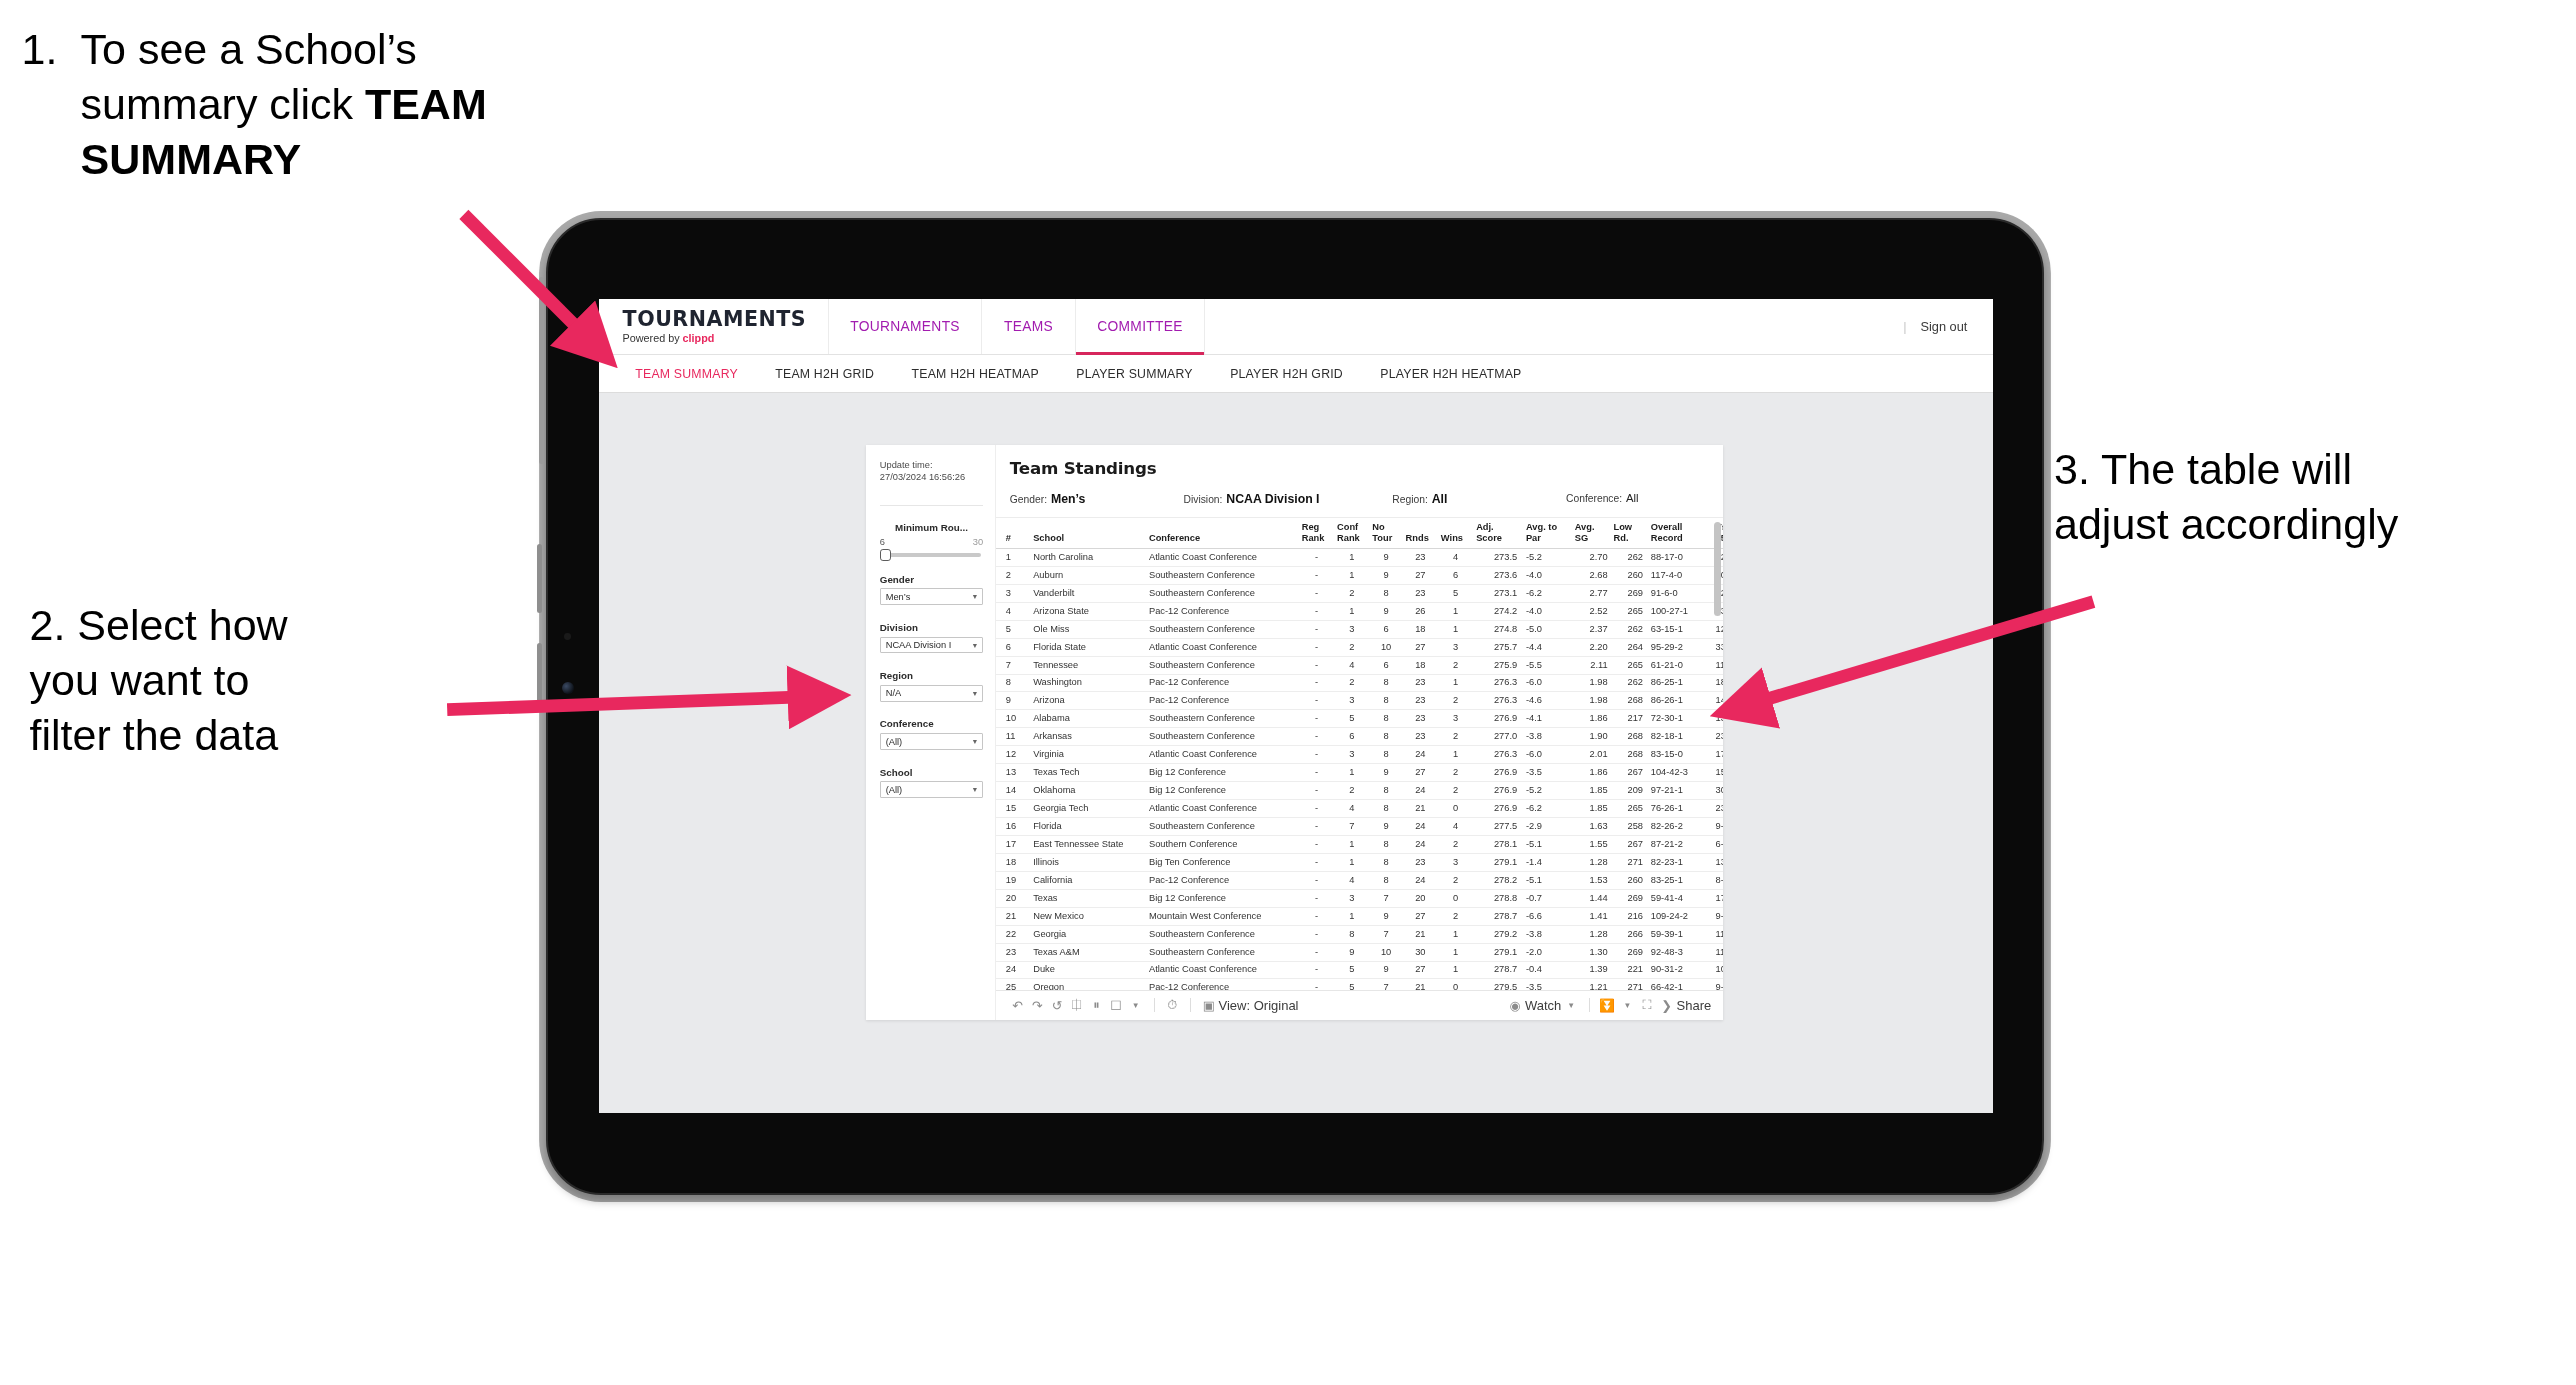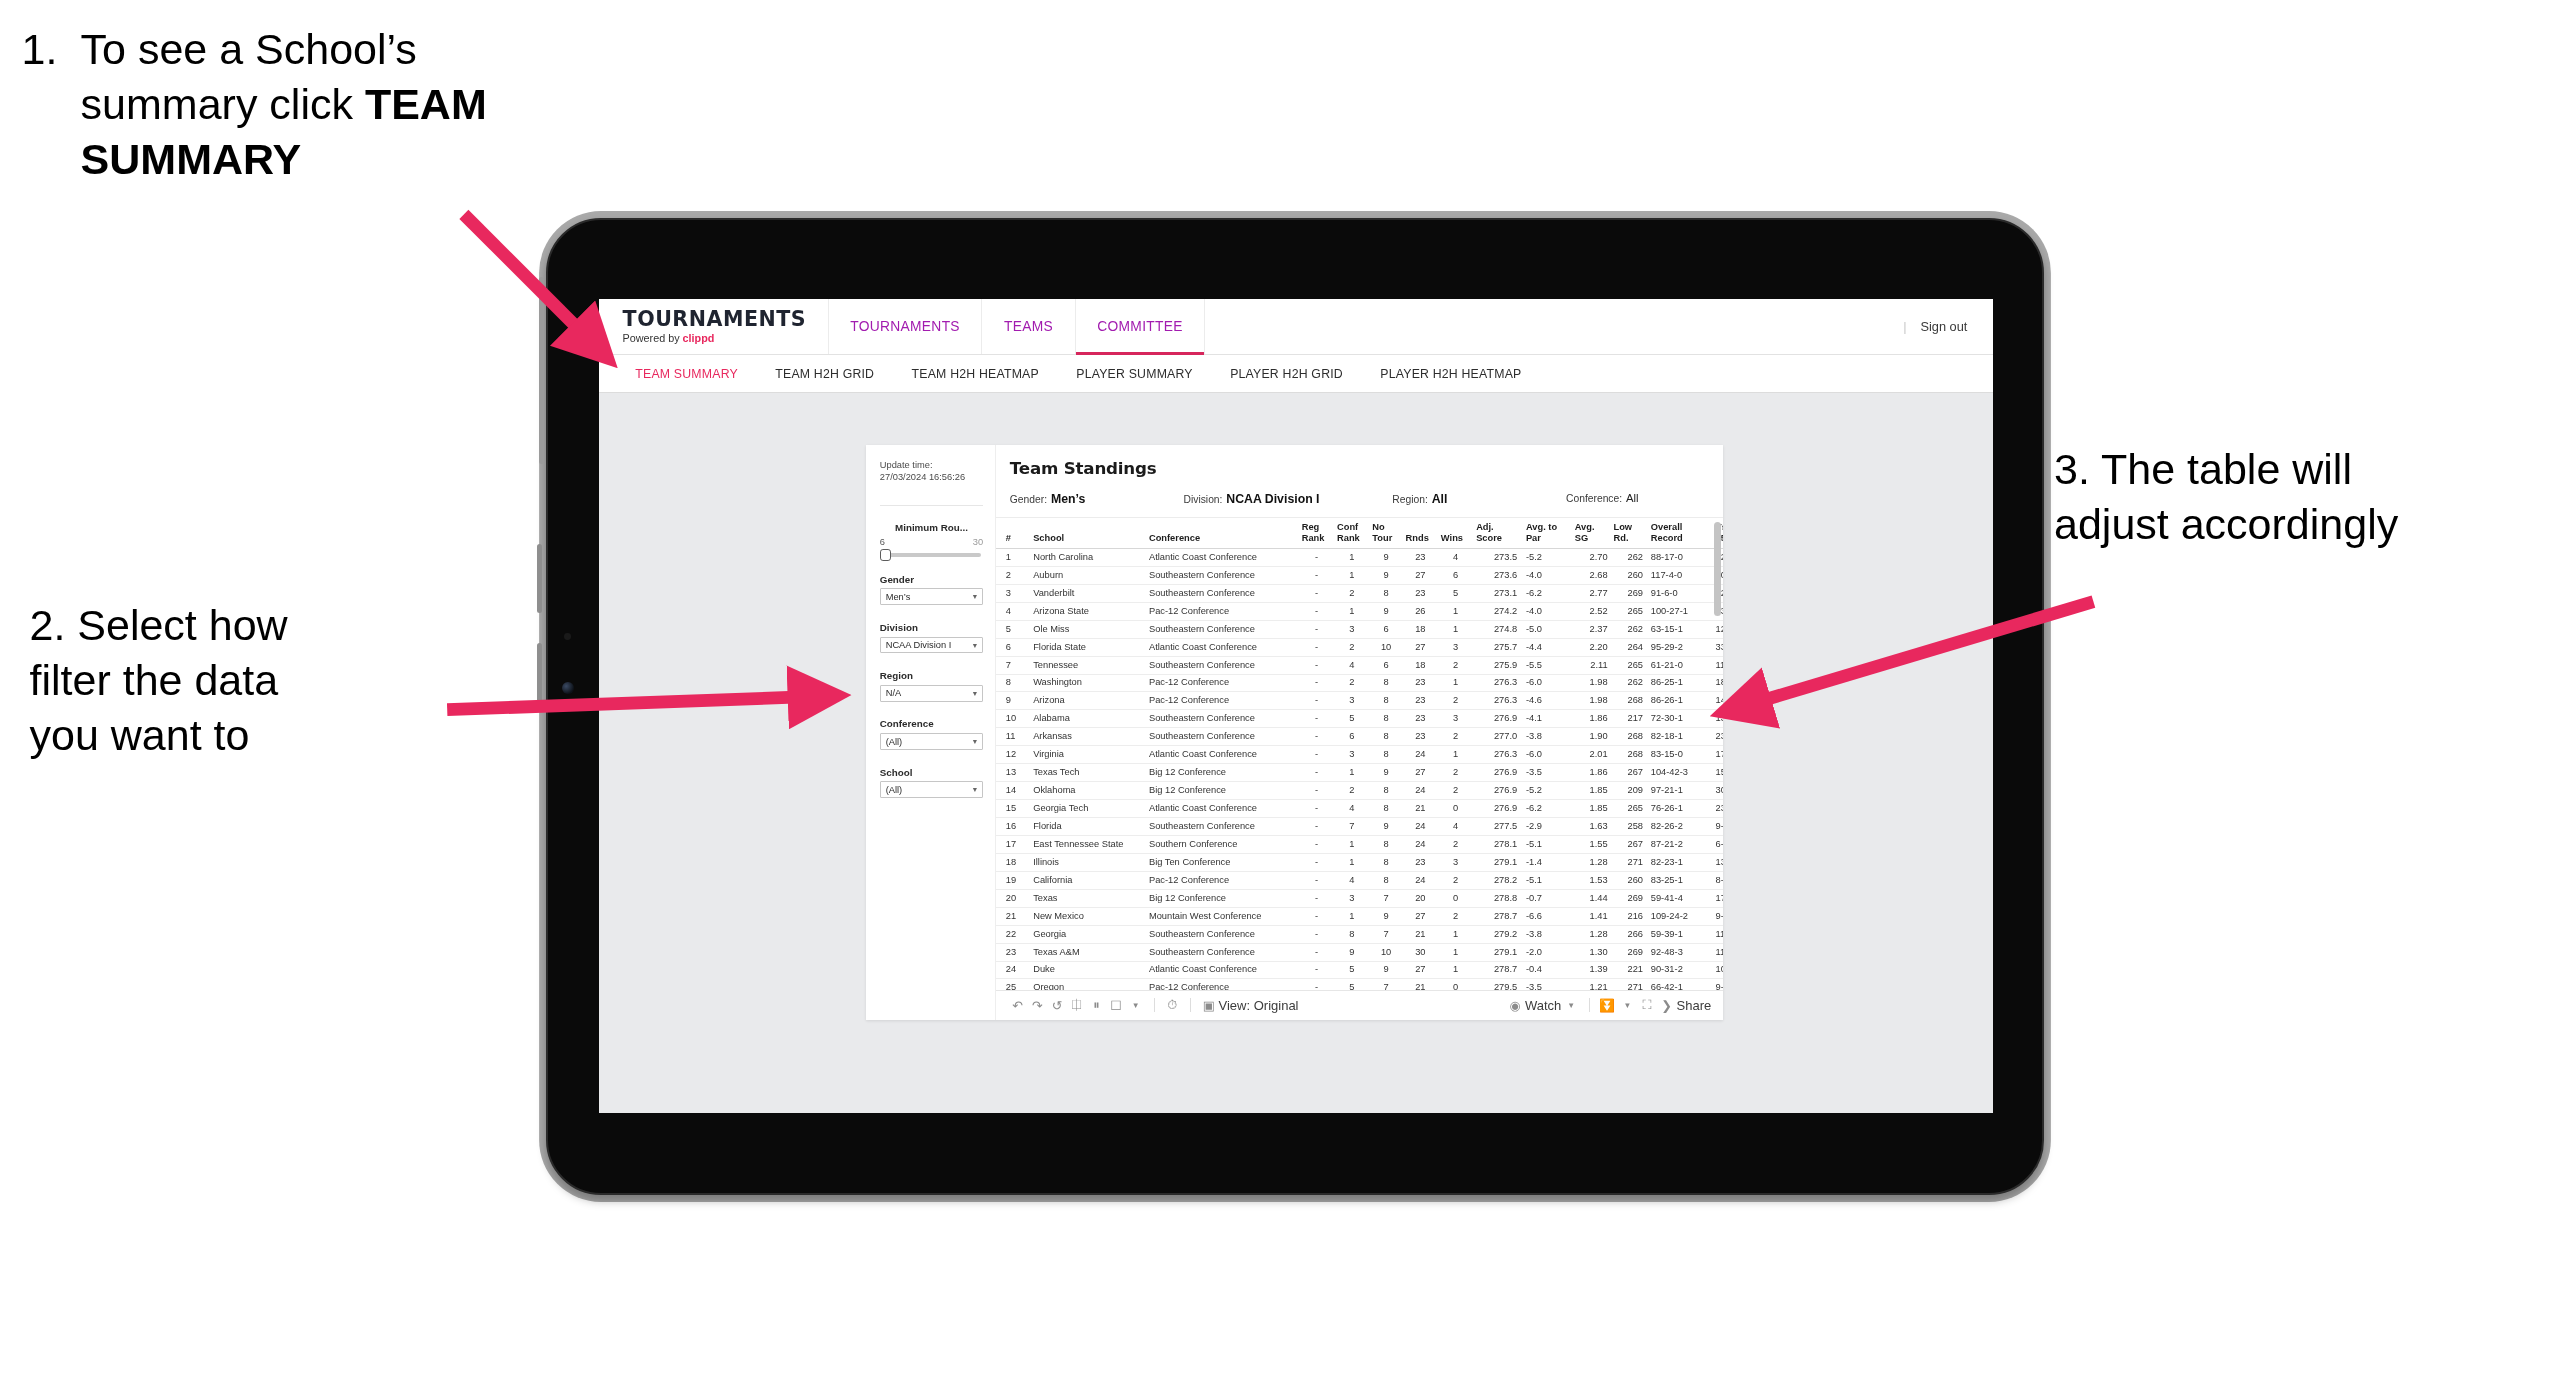--- a/index.html
+++ b/index.html
@@ -149,22 +149,22 @@
   <span class="num">1.</span>
   <span class="body">
     <span>To see a School’s</span><br>
     <span>summary click </span><span class="b">TEAM</span><br>
     <span class="b">SUMMARY</span>
   </span>
 </div>
 
 <div class="annot" id="annot-2">
   <div>2. Select how</div>
+  <div>you want to</div>
   <div>filter the data</div>
-  <div>you want to</div>
 </div>
 
 <div class="annot" id="annot-3">
   <div>3. The table will</div>
   <div>adjust accordingly</div>
 </div>
 
 <div id="tablet">
   <div class="tab-btn b1"></div>
   <div class="tab-btn b2"></div>

